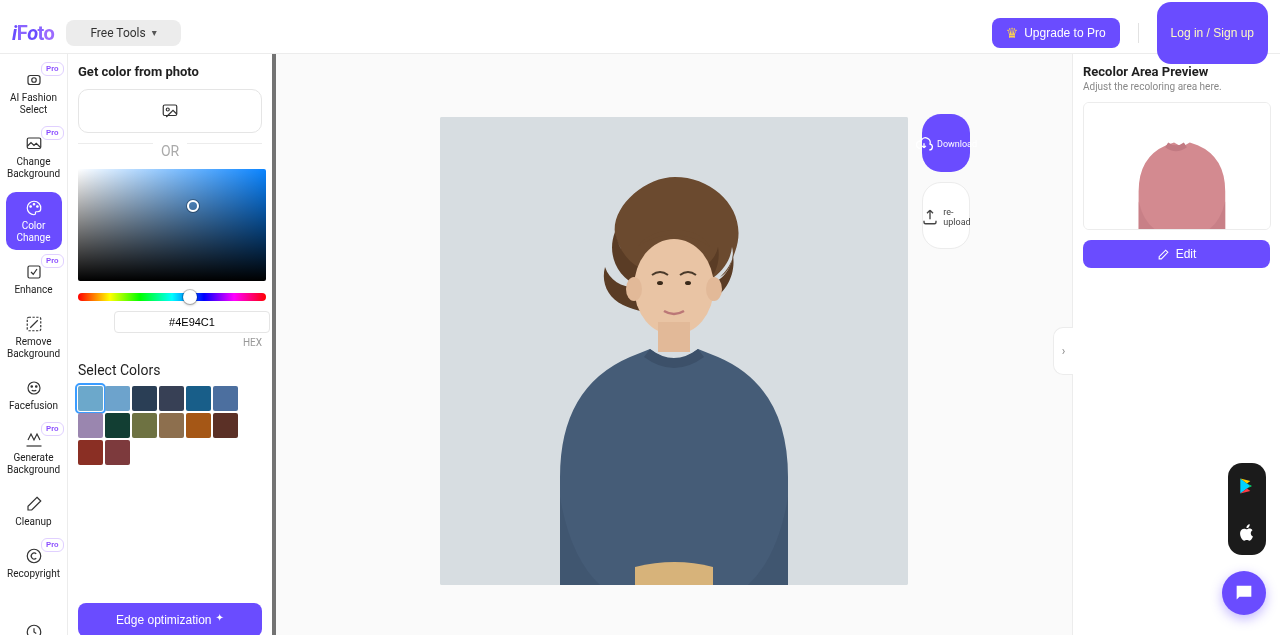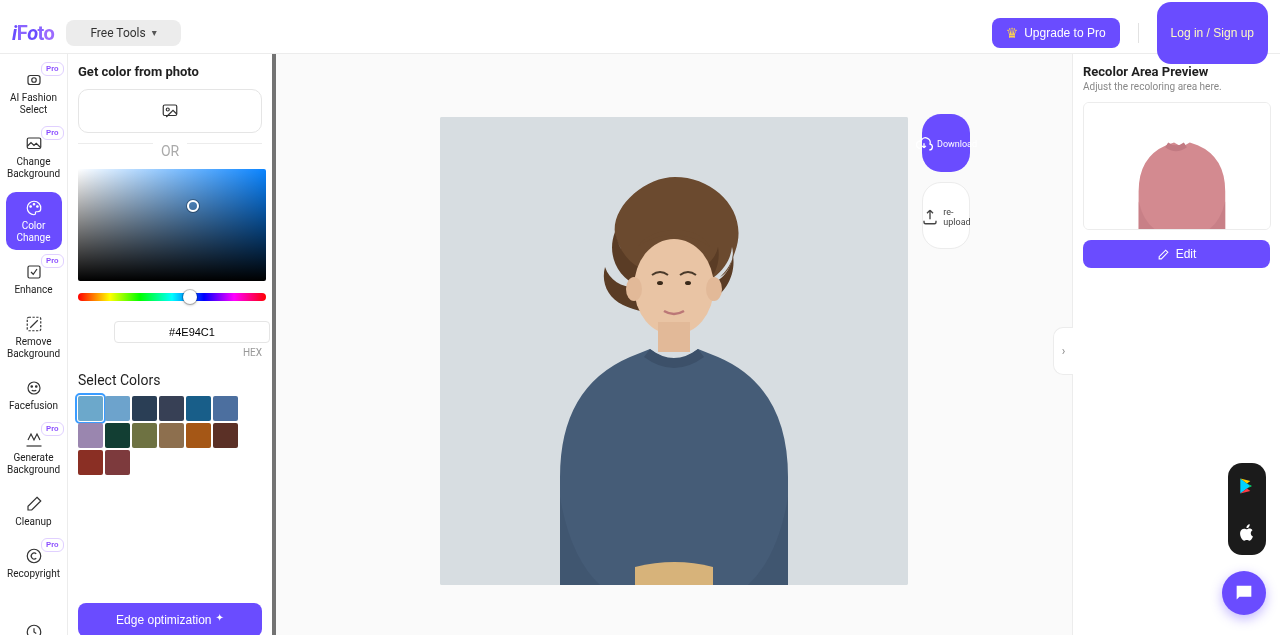--- a/index.html
+++ b/index.html
@@ -40,21 +40,21 @@
     linear-gradient(to top, rgba(0,0,0,1), rgba(0,0,0,0)),
     linear-gradient(to right, rgba(255,255,255,1), rgba(255,255,255,0)),
     #0a84ff;
     cursor: crosshair;
   }
   .picker-thumb { position:absolute; left: 58%; top: 28%; width: 12px; height: 12px; border:2px solid #fff; border-radius:50%; box-shadow:0 0 0 1px rgba(0,0,0,0.3); }
   .hue-bar { width:188px; height:8px; border-radius:4px; margin-top:12px; position:relative; cursor:pointer;
     background: linear-gradient(to right, #ff0000 0%, #ffff00 17%, #00ff00 33%, #00ffff 50%, #0000ff 67%, #ff00ff 83%, #ff0000 100%);
   }
   .hue-thumb { position:absolute; top:-3px; left: 56%; width:14px; height:14px; background:#fff; border-radius:50%; box-shadow:0 0 0 1px rgba(0,0,0,0.2), 0 1px 3px rgba(0,0,0,0.3); }
-  .hex-wrap { display:flex; margin-top:20px; gap:20px;padding-left:36px; }
+  .hex-wrap { display:flex; margin-top:10px; gap:20px;padding-left:36px; }
   .hex-in { flex:1; border:1px solid #e5e5e5; border-radius:4px; padding:4px 6px; text-align:center; font-size:11px; }
   .hex-step { width:16px; display:flex; flex-direction:column; justify-content:center; color:#888; font-size:9px; line-height:7px; }
   .hex-lbl { text-align:right; font-size:10px; color:#999; margin-top:4px; }
   .swatch-title { font-size:14px; font-weight:400; margin-top:14px; margin-bottom:8px; }
   .swatches { display:flex; flex-wrap:wrap; gap:2px; }
   .swatch { width:25px; height:25px; border-radius:2px; cursor:pointer; }
   .swatch.sel { outline:2px solid #3a9cff; outline-offset:1px; }
   .panel-spacer { flex:1; }
   .edge-btn { width:100%; background:#6A4CFF; color:#fff; border:none; border-radius:8px; padding:10px 8px; font-size:12px; cursor:pointer; display:flex; align-items:center; justify-content:center; gap:4px; position:relative; }
   .spark { font-size:10px; margin-top:-6px; }

